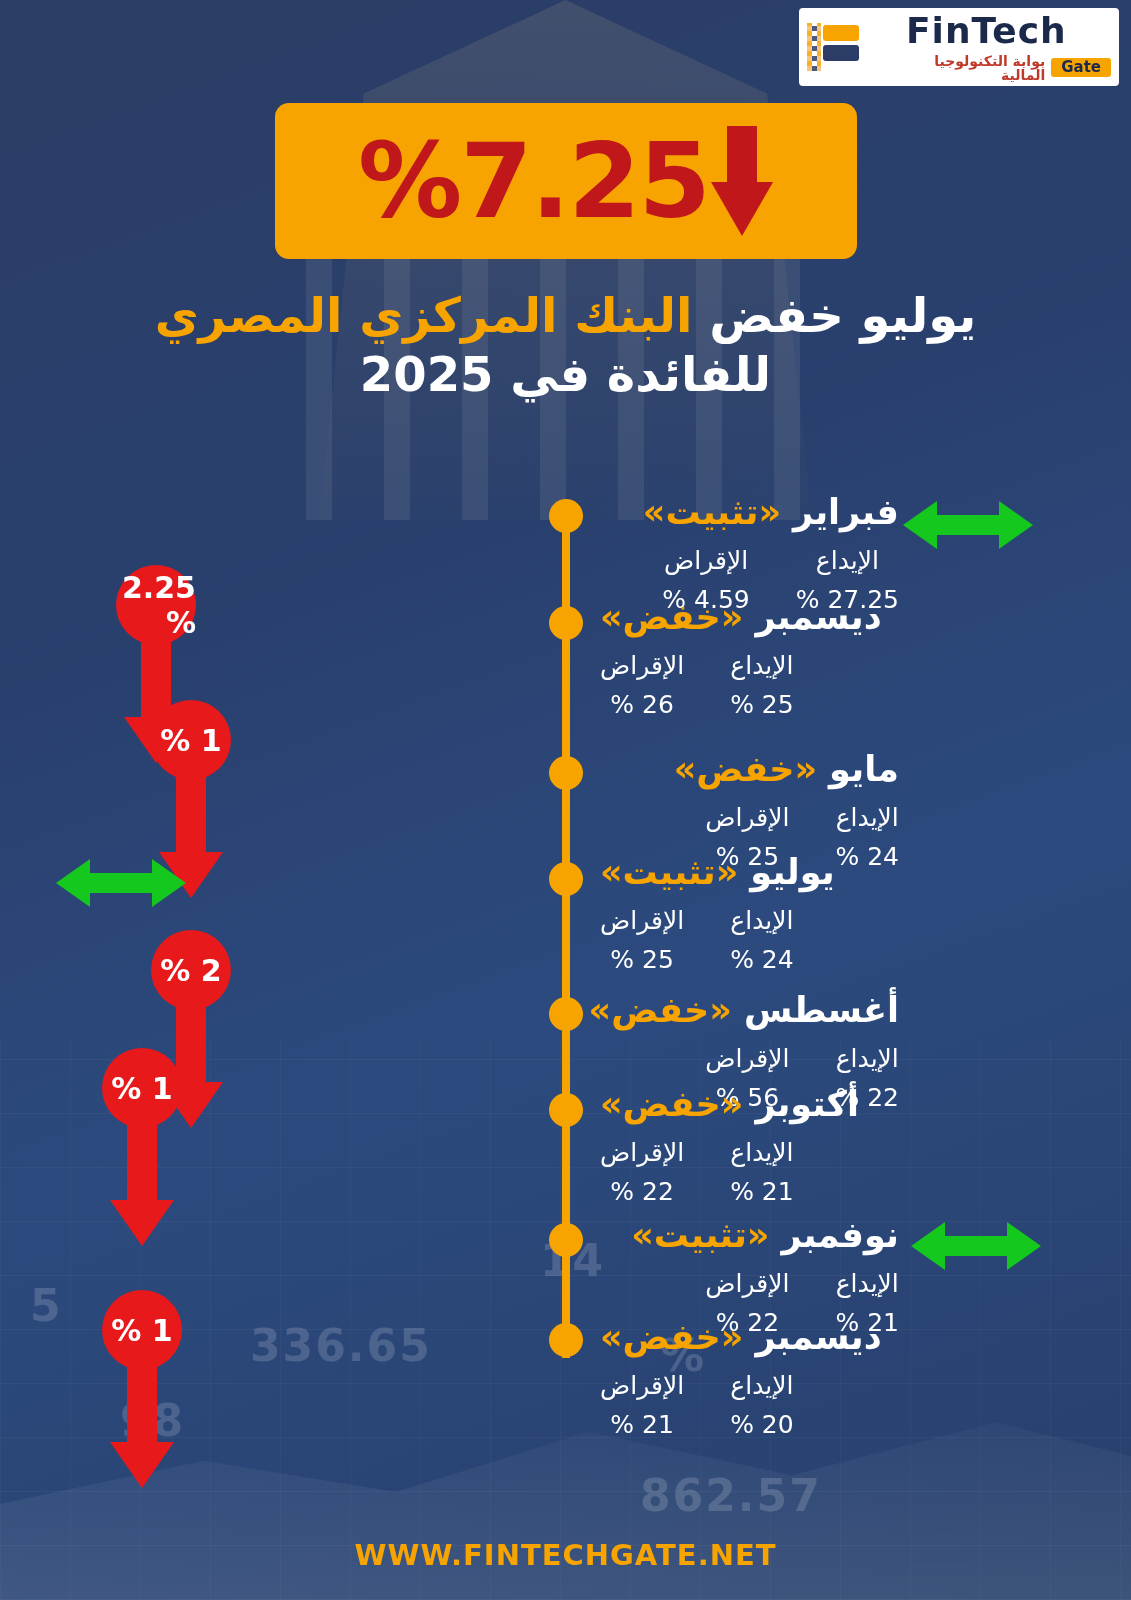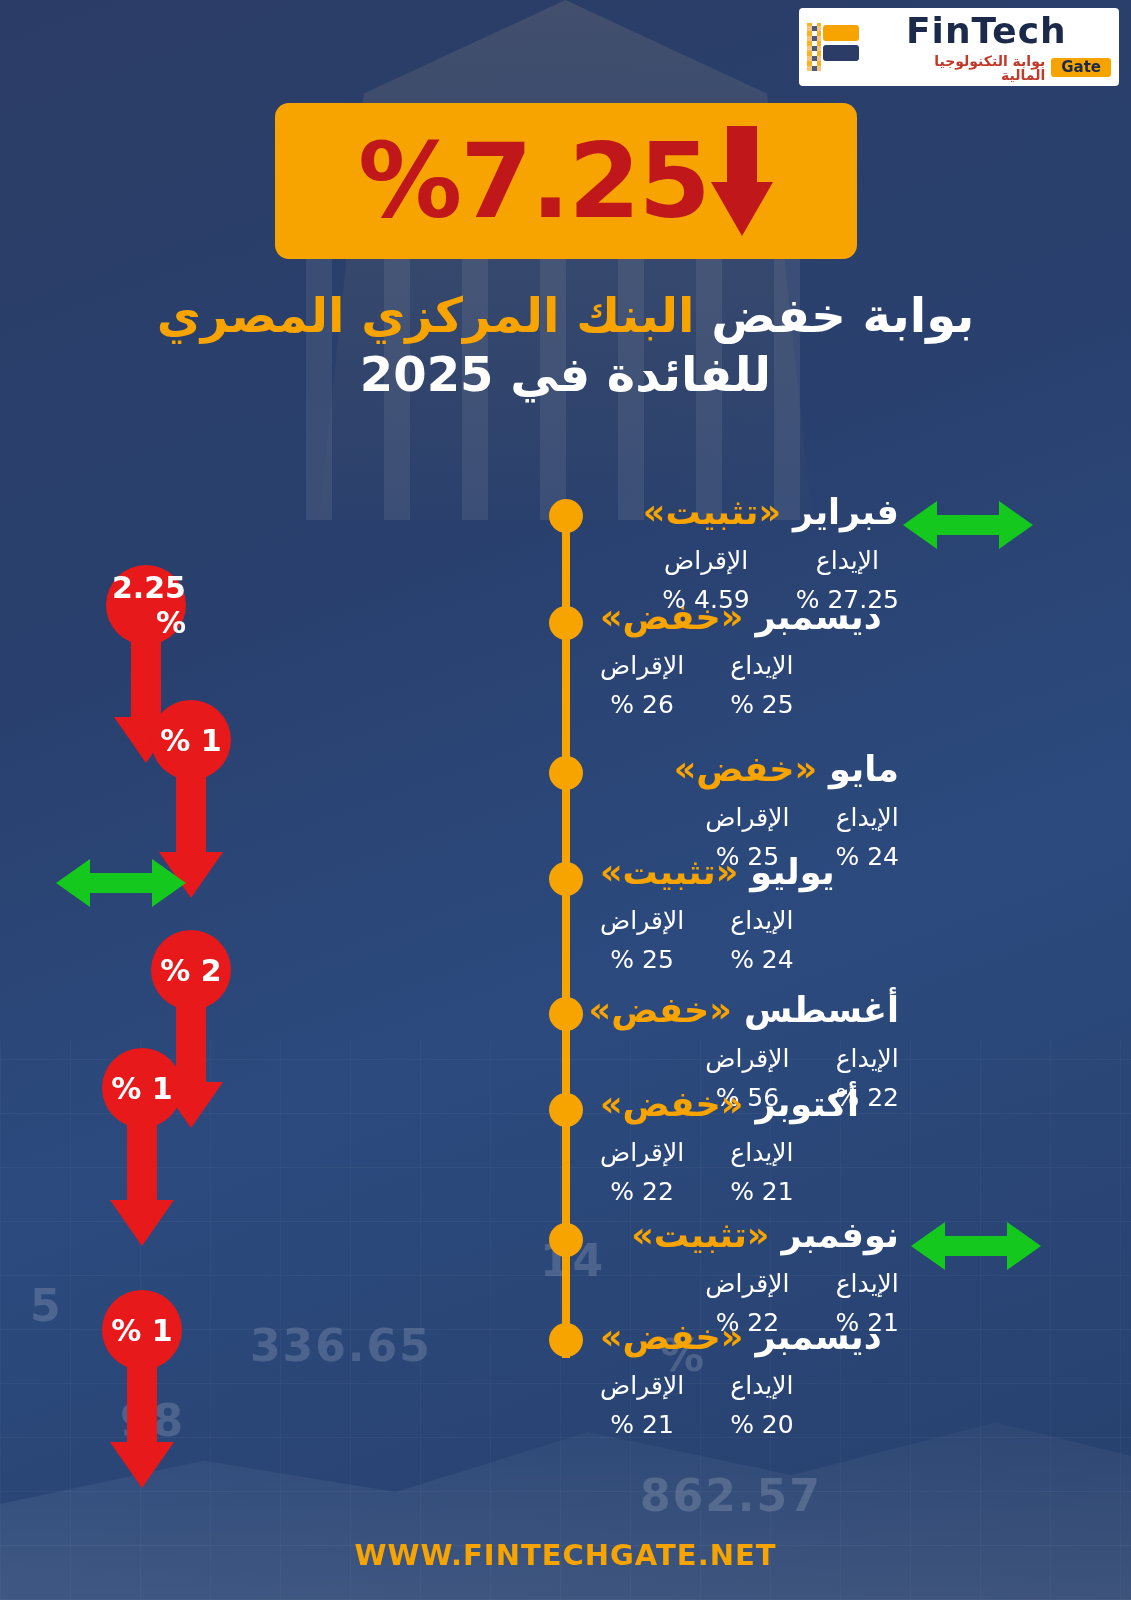--- a/index.html
+++ b/index.html
@@ -198,21 +198,21 @@
 
   <div class="badge">
     <div class="badge-text">%7.25</div>
     <div class="badge-arrow">
       <div class="stem"></div>
         <div class="head"></div>
     </div>
   </div>
 
   <div class="title">
-    <span>بوابة خفض </span><span class="accent">البنك المركزي المصري</span><br>
+    <span>يوليو خفض </span><span class="accent">البنك المركزي المصري</span><br>
     <span>للفائدة في 2025</span>
   </div>
 
   <div class="timeline-line"></div>
   <div class="node" style="top:516px;"></div>
   <div class="node" style="top:623px;"></div>
   <div class="node" style="top:773px;"></div>
   <div class="node" style="top:879px;"></div>
   <div class="node" style="top:1014px;"></div>
   <div class="node" style="top:1110px;"></div>
@@ -250,21 +250,21 @@
       <div class="cell">
         <div class="lbl">الإيداع</div>
         <div class="val">25 %</div>
       </div>
       <div class="cell">
         <div class="lbl">الإقراض</div>
         <div class="val">26 %</div>
       </div>
     </div>
   </div>
-  <div class="ind ind-down" style="top:565px; left:86px;">
+  <div class="ind ind-down" style="top:565px; left:96px;">
     <div class="ind-circle">2.25 %</div>
     <div class="ind-arrow">
       <div class="stem"></div>
         <div class="head"></div>
     </div>
   </div>
 
   <div class="event right" style="top:752px; right:232px;">
     <div class="head">
       <span class="month">مايو</span>

